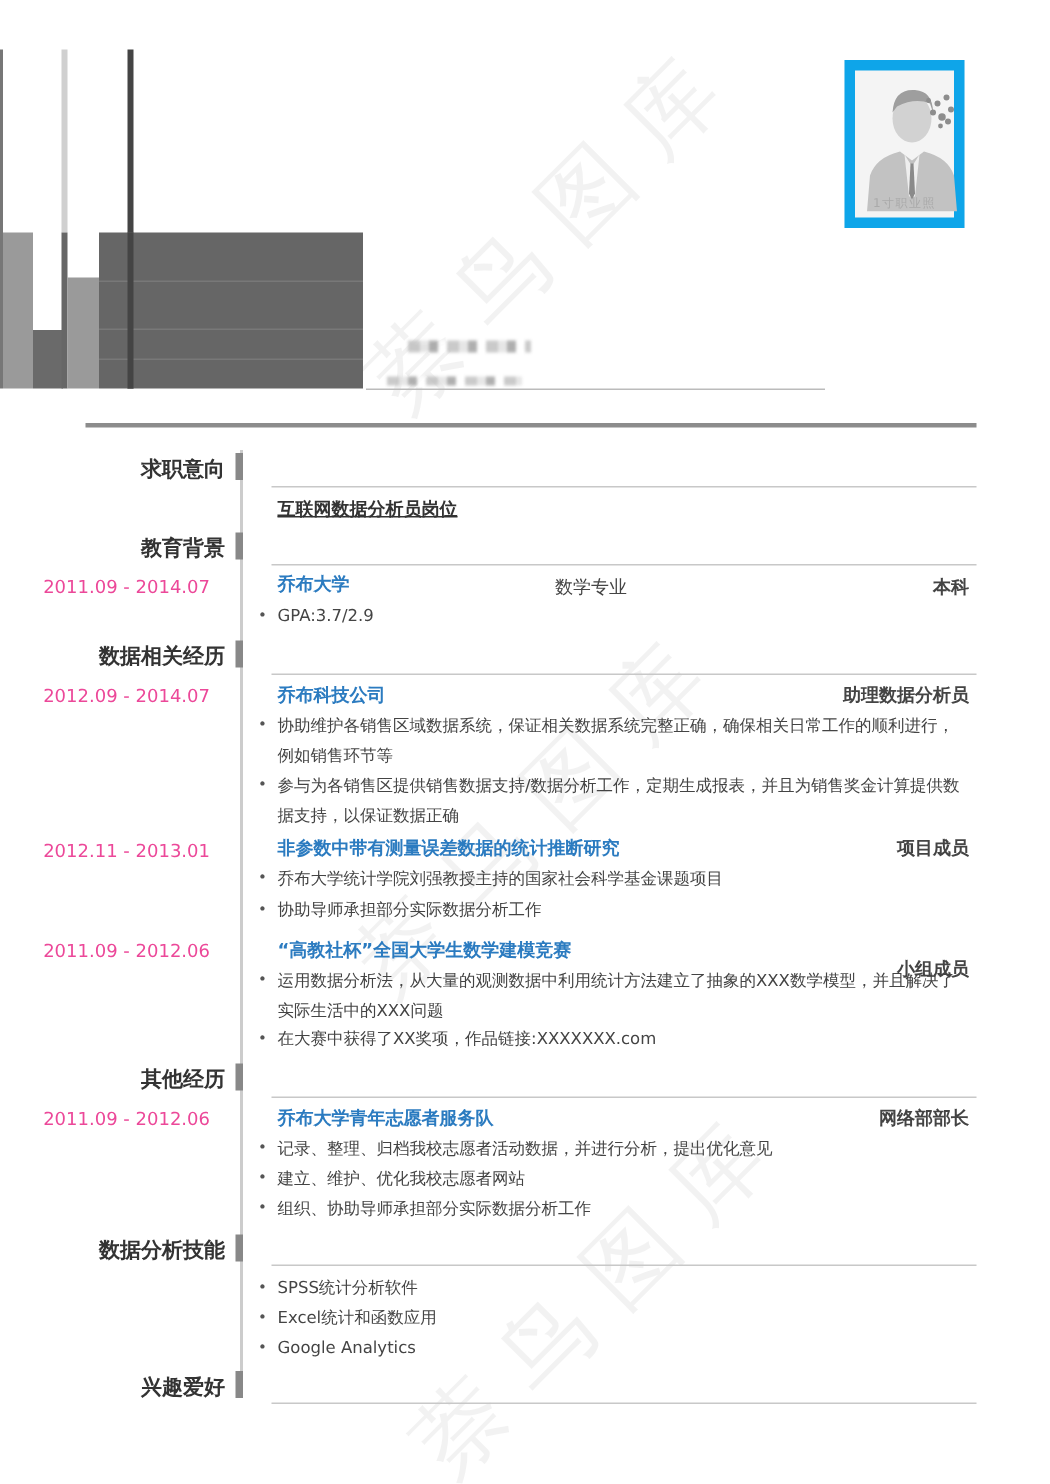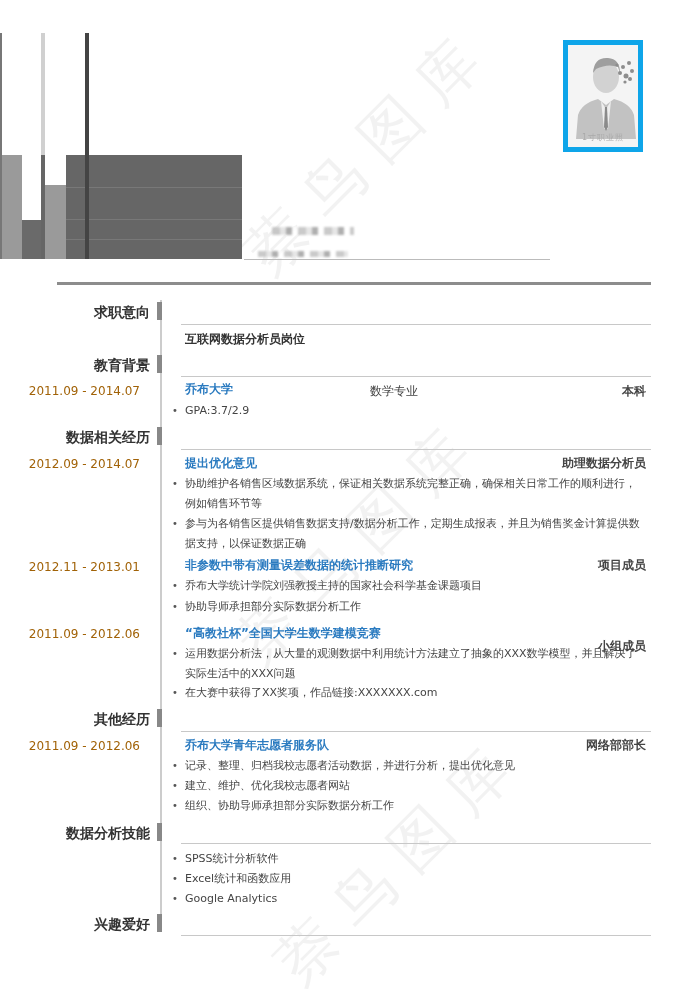--- a/index.html
+++ b/index.html
@@ -20,36 +20,36 @@
     font-size: 22px; letter-spacing: 1px; color: #fff;
   }
   .hline { position: absolute; left: 0; width: 242px; height: 1px; background: rgba(255,255,255,0.12); }
   .blur-line {
     position: absolute; height: 8px; background: repeating-linear-gradient(90deg,#bdbdbd 0 8px,#e0e0e0 8px 14px,#9c9c9c 14px 20px,#fff 20px 26px);
     filter: blur(1px); opacity: 0.8;
   }
   .contact-underline { position: absolute; left: 244px; top: 259px; width: 306px; height: 1px; background: #bbb; }
   .photo {
     position: absolute; left: 563px; top: 40px; width: 80px; height: 112px;
-    border: 5px solid #0ea5e9; background: #f4f4f4; box-sizing: border-box;
+    border: 7px solid #0ea5e9; background: #f4f4f4; box-sizing: border-box;
   }
   .photo-caption { position: absolute; bottom: 4px; left: 0; width: 100%; text-align: center; font-size: 8px; color: #aaa; letter-spacing: 1px; }
   .top-rule { position: absolute; left: 57px; top: 282px; width: 594px; height: 3px; background: #8c8c8c; }
   .timeline { position: absolute; left: 160px; top: 300px; width: 2px; height: 625px; background: #cccccc; }
   .sec-title {
     position: absolute; right: 550px; font-size: 14px; font-weight: bold; color: #333; white-space: nowrap;
     text-align: left;
   }
   .sec-marker { position: absolute; left: 157px; width: 5px; height: 18px; background: #888; }
   .sec-rule { position: absolute; left: 181px; width: 470px; height: 1px; background: #c8c8c8; }
-  .date { position: absolute; right: 560px; font-size: 12px; color: #a16207; white-space: nowrap; }
+  .date { position: absolute; right: 560px; font-size: 12px; color: #ec4899; white-space: nowrap; }
   .org { position: absolute; left: 185px; font-size: 12px; font-weight: bold; color: #2b7bc0; white-space: nowrap; }
   .major { position: absolute; left: 370px; font-size: 12px; color: #444; }
   .role { position: absolute; right: 54px; font-size: 12px; color: #444; font-weight: bold; white-space: nowrap; }
-  .plain { position: absolute; left: 185px; font-size: 12px; color: #333; font-weight: bold; }
+  .plain { position: absolute; left: 185px; font-size: 12px; color: #333; font-weight: bold; text-decoration: underline; }
   .bullet {
     position: absolute; left: 172px; width: 470px; font-size: 11px; color: #444; line-height: 20px;
   }
   .bullet .dot { position: absolute; left: 0; top: 0; font-size: 10px; color: #555; }
   .bullet .txt { display: block; margin-left: 13px; }
   .watermark {
     position: absolute; font-size: 60px; color: rgba(0,0,0,0.05); transform: rotate(-45deg);
     white-space: nowrap; pointer-events: none; letter-spacing: 20px;
   }
 </style>
@@ -123,21 +123,21 @@
 <div class="bullet" style="top:401px;">
     <span class="dot">•</span>
     <span class="txt">GPA:3.7/2.9</span>
   </div>
 
 <div class="sec-title" style="top:429px;">数据相关经历</div>
 <div class="sec-marker" style="top:427px;"></div>
 <div class="sec-rule" style="top:449px;"></div>
 
 <div class="date" style="top:457px;">2012.09 - 2014.07</div>
-<div class="org" style="top:455px;">提出优化意见</div>
+<div class="org" style="top:455px;">乔布科技公司</div>
 <div class="role" style="top:455px;margin-left:45px;">助理数据分析员</div>
 <div class="bullet" style="top:474px;">
     <span class="dot">•</span>
     <span class="txt">协助维护各销售区域数据系统，保证相关数据系统完整正确，确保相关日常工作的顺利进行，例如销售环节等</span>
   </div>
 <div class="bullet" style="top:514px;">
     <span class="dot">•</span>
     <span class="txt">参与为各销售区提供销售数据支持/数据分析工作，定期生成报表，并且为销售奖金计算提供数据支持，以保证数据正确</span>
   </div>
 

